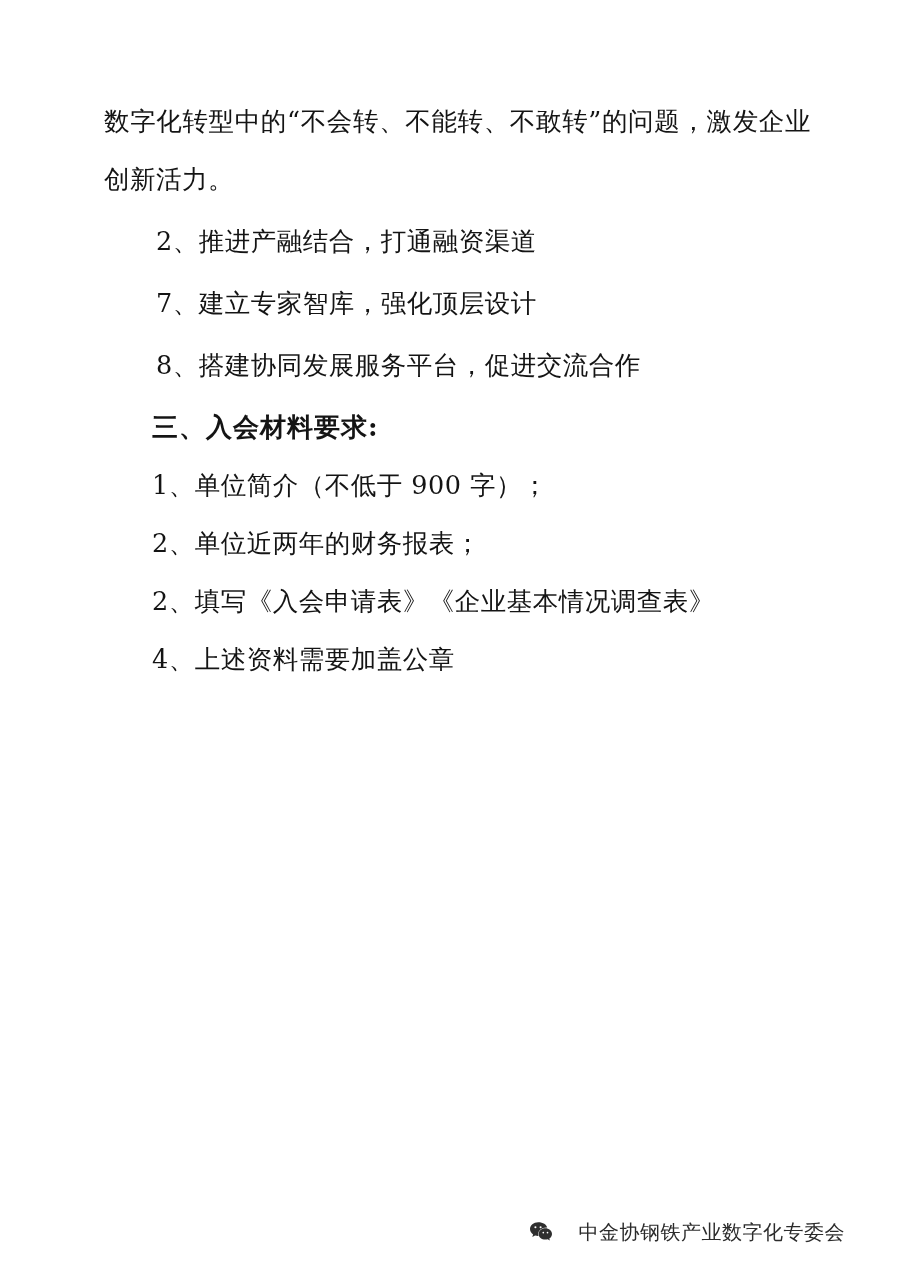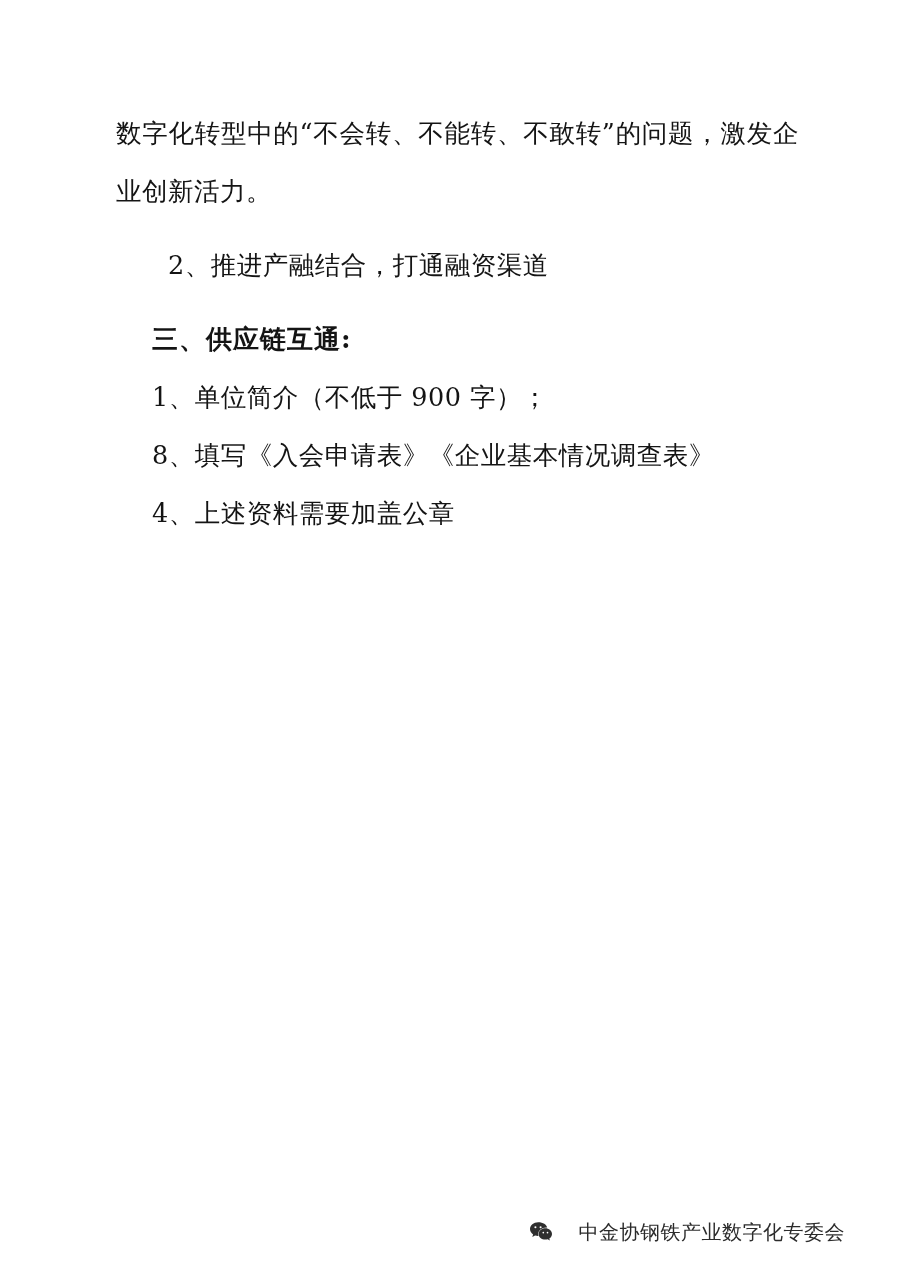--- a/index.html
+++ b/index.html
@@ -24,21 +24,21 @@
   }
   .doc-body {
     font-size: 25.5px;
     line-height: 58px;
     letter-spacing: 0.5px;
     text-align: justify;
     text-justify: inter-ideograph;
     color: #141414;
   }
   .para {
-    margin: 16px;
+    margin: 4px;
     text-indent: 0;
   }
   .para.indent {
     text-indent: 52px;
   }
   .para.num {
     text-indent: 52px;
   }
   .section-title {
     margin: 0;
@@ -87,28 +87,31 @@
 
 <div class="page">
 
   <div class="doc-body">
 
     <p class="para">数字化转型中的“不会转、不能转、不敢转”的问题，激发企业创新活力。</p>
 
     <p class="para num">2、推进产融结合，打通融资渠道</p>
 
 
+    <p class="para num">7、建立专家智库，强化顶层设计</p>
 
 
+    <p class="para num">8、搭建协同发展服务平台，促进交流合作</p>
 
 
-    <p class="section-title">三、供应链互通:</p>
+    <p class="section-title">三、入会材料要求:</p>
 
     <p class="list-line">1、单位简介（不低于 900 字）；</p>
-    <p class="list-line">8、填写《入会申请表》《企业基本情况调查表》</p>
+    <p class="list-line">2、单位近两年的财务报表；</p>
+    <p class="list-line">2、填写《入会申请表》《企业基本情况调查表》</p>
     <p class="list-line">4、上述资料需要加盖公章</p>
 
   </div>
 
   <div class="footer">
     <div class="wechat-badge">
       <span class="wechat-icon">
         <svg width="26" height="26" viewBox="0 0 26 26" xmlns="http://www.w3.org/2000/svg">
           <path d="M10.2 3.2C5.6 3.2 2 6.3 2 10.1c0 2.2 1.2 4.1 3.1 5.4l-.8 2.4 2.8-1.4c.9.3 1.9.4 2.9.4h.5c-.2-.6-.3-1.2-.3-1.8 0-3.7 3.6-6.7 8.1-6.7.3 0 .6 0 .9.1-.7-3-4.1-5.3-9-5.3z" fill="#2f2f2f"></path>
           <circle cx="7.4" cy="8.2" r="1.05" fill="#ffffff"></circle>

